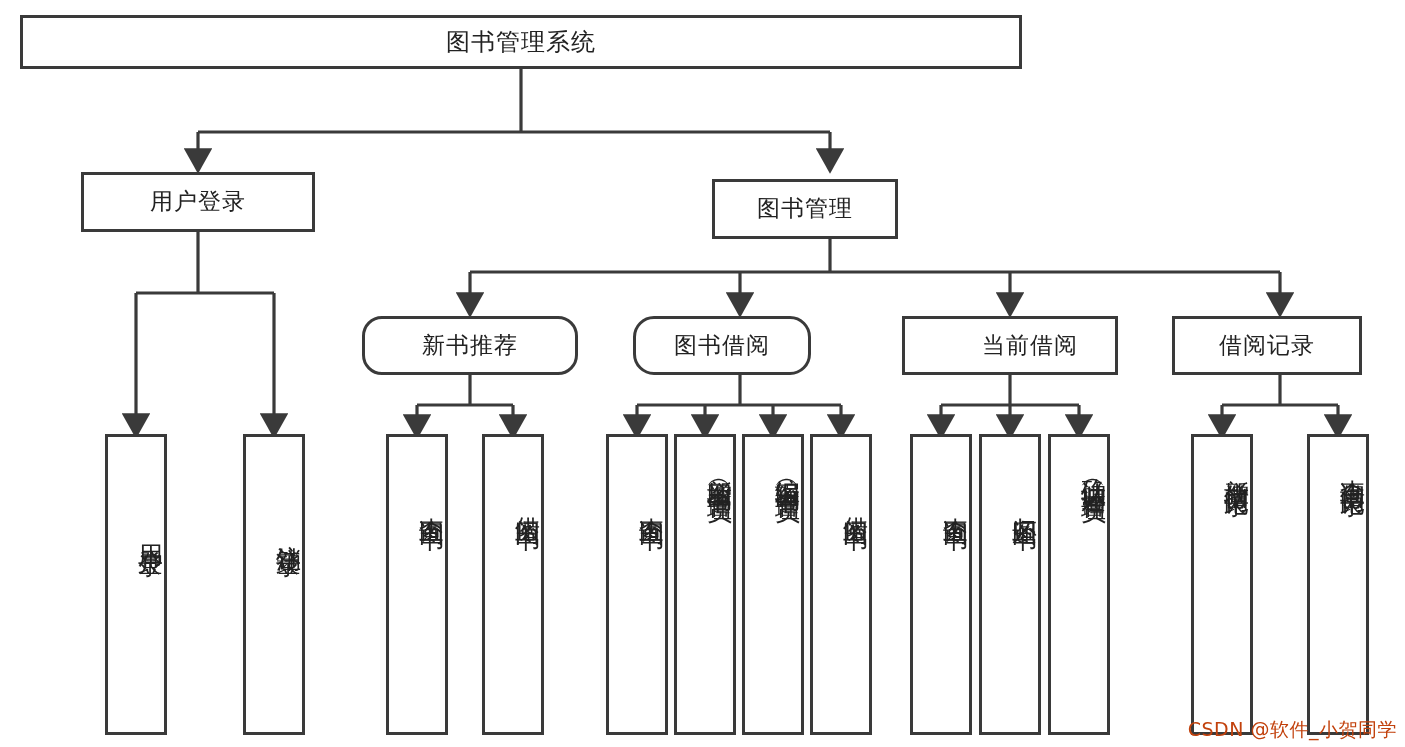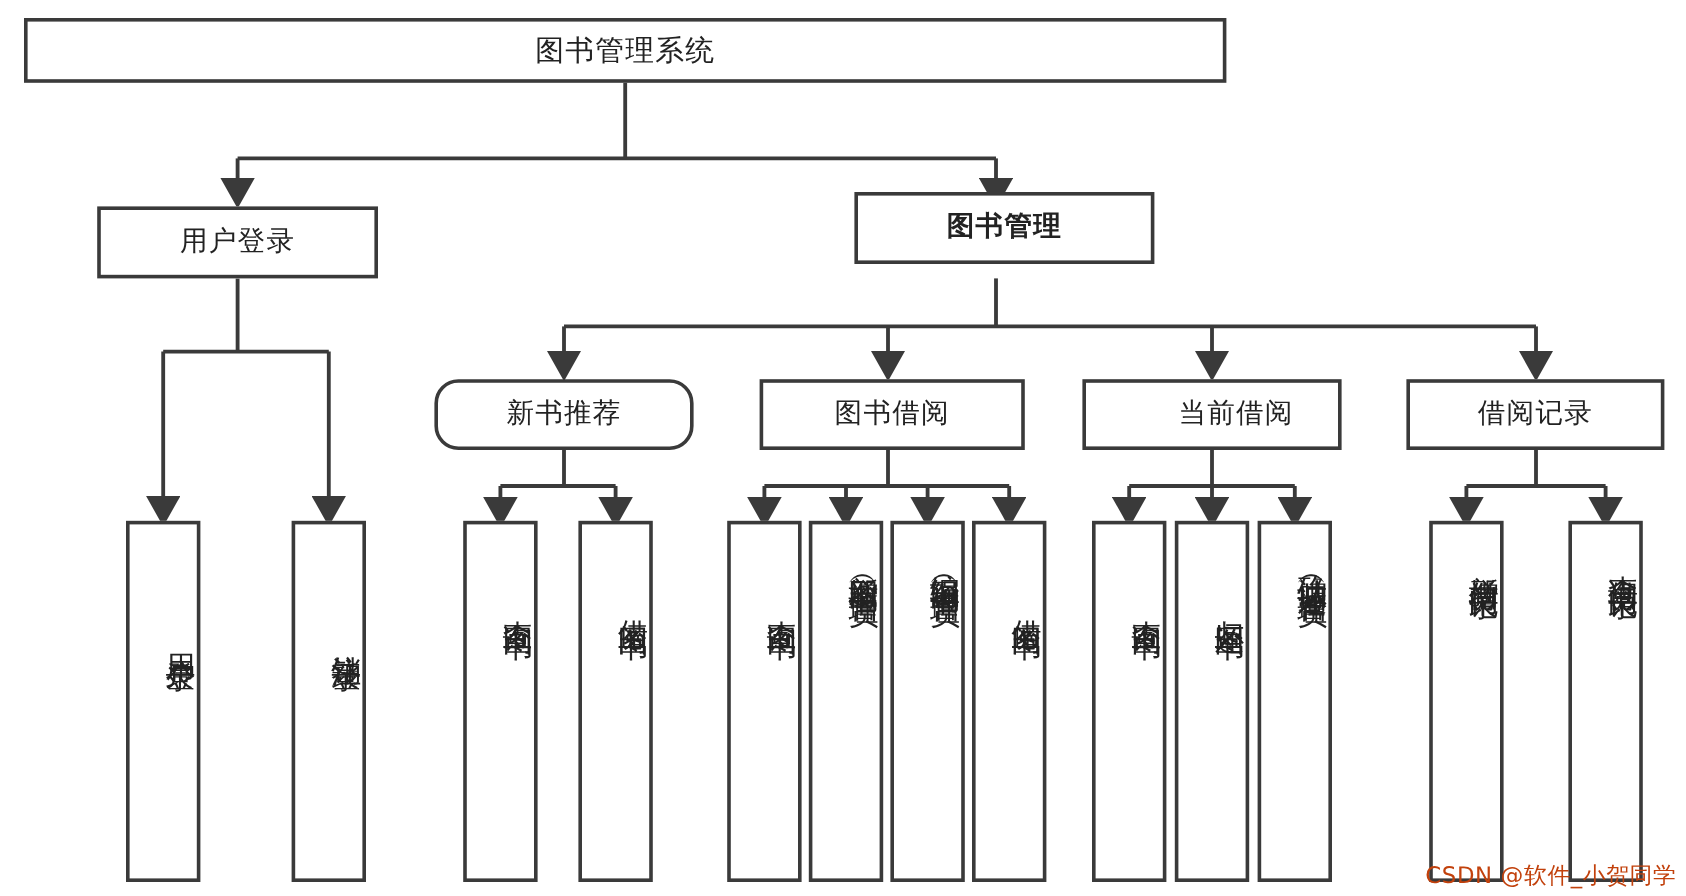--- a/index.html
+++ b/index.html
@@ -104,26 +104,26 @@
       <path d="M1280,375 L1280,405"></path>
       <path d="M1222,405 L1338,405"></path>
       <path d="M1222,405 L1222,418" marker-end="url(#arrow)"></path>
       <path d="M1338,405 L1338,418" marker-end="url(#arrow)"></path>
     </g>
   </svg>
 
   <div class="node horiz root" style="left:20px;top:15px;width:1002px;height:54px;">图书管理系统</div>
 
   <div class="node horiz" style="left:81px;top:172px;width:234px;height:60px;">用户登录</div>
-  <div class="node horiz" style="left:712px;top:160px;width:250px;height:60px;font-weight:bold;">图书管理</div>
+  <div class="node horiz" style="left:712px;top:179px;width:186px;height:60px;">图书管理</div>
 
   <div class="node horiz" style="left:362px;top:316px;width:216px;height:59px;border-radius:20px;">新书推荐</div>
-  <div class="node horiz" style="left:633px;top:316px;width:221px;height:59px;">图书借阅</div>
+  <div class="node horiz" style="left:633px;top:316px;width:178px;height:59px;border-radius:21px;">图书借阅</div>
   <div class="node horiz" style="left:902px;top:316px;width:216px;height:59px;padding-left:40px;">当前借阅</div>
-  <div class="node horiz" style="left:1172px;top:316px;width:215px;height:59px;">借阅记录</div>
+  <div class="node horiz" style="left:1172px;top:316px;width:190px;height:59px;">借阅记录</div>
 
   <div class="node vert topgap" style="left:105px;top:434px;width:62px;height:301px;">用户登录</div>
   <div class="node vert topgap" style="left:243px;top:434px;width:62px;height:301px;">注销登录</div>
 
   <div class="node vert midgap" style="left:386px;top:434px;width:62px;height:301px;">查询图书</div>
   <div class="node vert midgap" style="left:482px;top:434px;width:62px;height:301px;">借阅图书</div>
 
   <div class="node vert midgap" style="left:606px;top:434px;width:62px;height:301px;">查询图书</div>
   <div class="node vert smallgap" style="left:674px;top:434px;width:62px;height:301px;">新增图书（管理员）</div>
   <div class="node vert smallgap" style="left:742px;top:434px;width:62px;height:301px;">编辑图书（管理员）</div>

